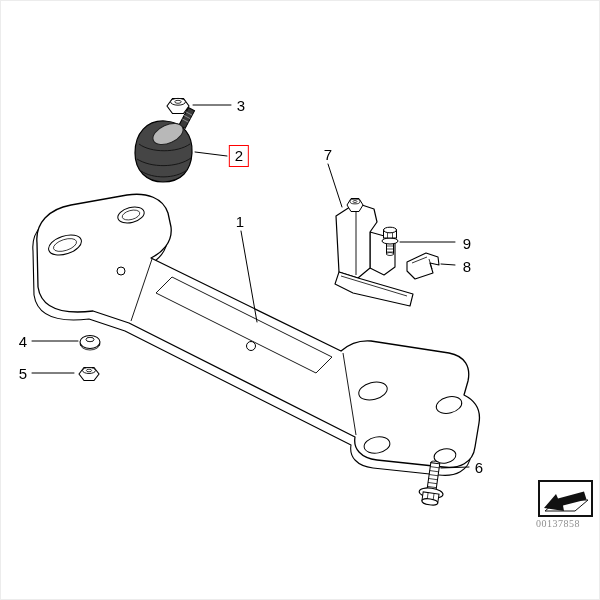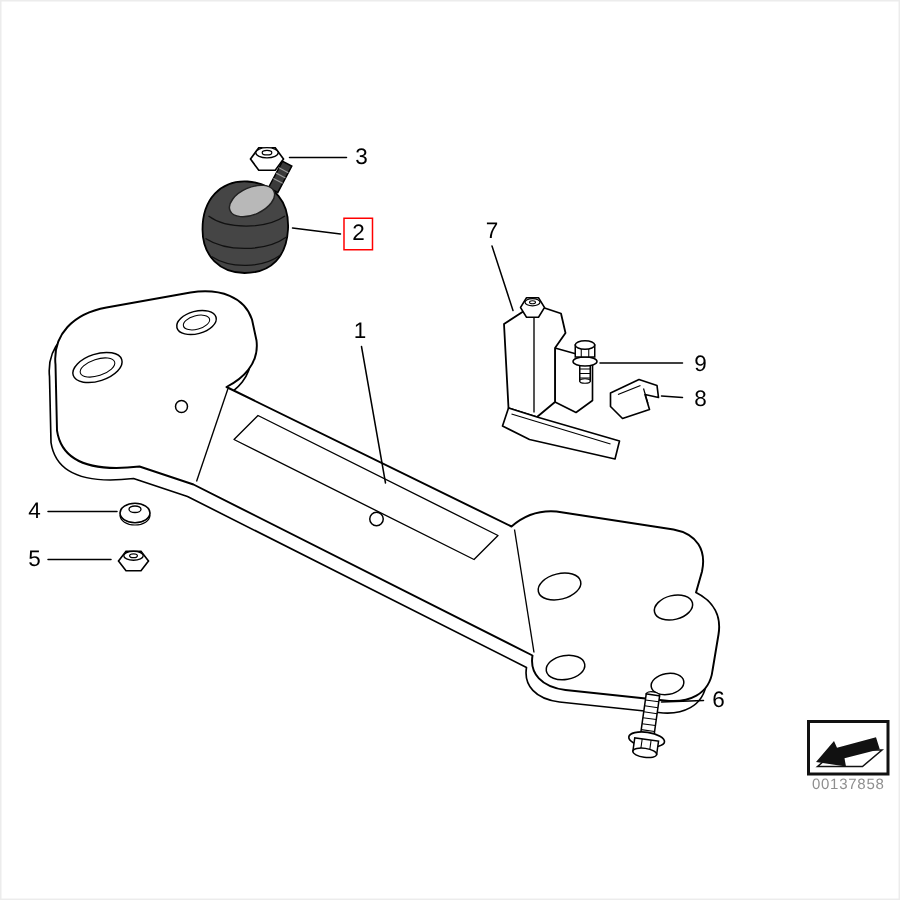--- a/index.html
+++ b/index.html
@@ -17,22 +17,22 @@
   .callout--highlight{
     border:1.6px solid #ff0000;
     padding:2px 5px 3px 5px;
   }
   .stamp-box{
     position:absolute;left:537px;top:479px;width:55px;height:37px;
     border:2px solid #111;box-sizing:border-box;background:#fff;
   }
   .stamp-box svg{display:block;}
   .stamp-number{
-    position:absolute;left:535px;top:518px;width:59px;text-align:center;
-    font-size:10px;color:#8f8f8f;letter-spacing:.5px;line-height:1;
+    position:absolute;left:535px;top:518px;width:59px;
+    font-size:10px;color:#8f8f8f;letter-spacing:.5px;line-height:1;font-family:Liberation Serif, serif;
   }
 </style>
 </head>
 <body>
 
 <div class="stage">
 
   <svg class="diagram-svg" width="600" height="600" viewBox="0 0 600 600">
 
     <g stroke="#000" fill="#fff" stroke-linejoin="round">

